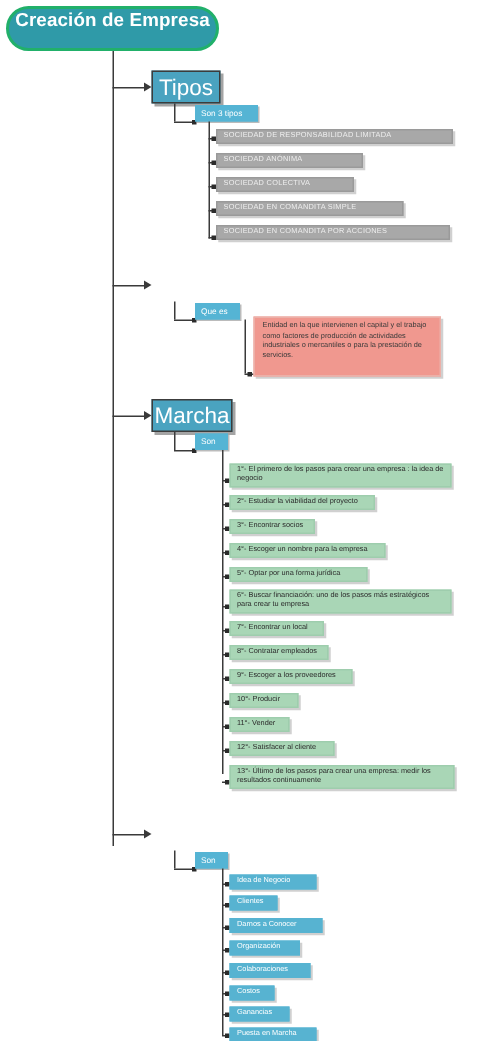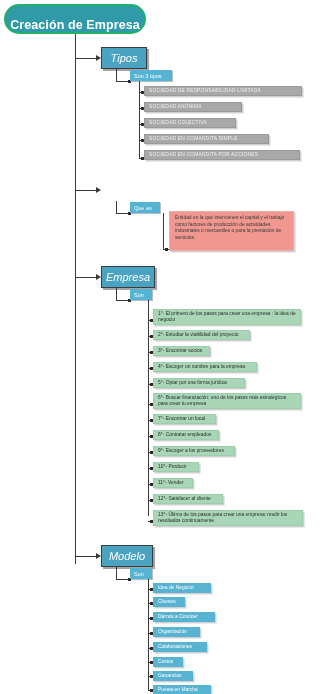--- a/index.html
+++ b/index.html
@@ -19,33 +19,32 @@
   .arrow{position:absolute;width:0;height:0;
     border-top:3px solid transparent;border-bottom:3px solid transparent;
     border-left:5px solid #3a3a3a;}
   .dot{position:absolute;width:3px;height:3px;background:#2b2b2b;}
 
   
   .root{
     position:absolute;left:4px;top:4px;width:142px;height:30px;
     background:#2f9aa8;border:2px solid #21b06a;border-radius:15px;
     box-sizing:border-box;
-    display:flex;align-items:flex-end;justify-content:center;
+    display:flex;align-items:flex-start;justify-content:center;
     color:#ffffff;font-size:12.5px;font-weight:bold;letter-spacing:.1px;
   }
 
   
   .branch{
     position:absolute;height:22px;
     background:#4aa3c0;border:1px solid #3c3c3c;
     box-sizing:border-box;
     display:flex;align-items:center;justify-content:center;
-    color:#ffffff;font-size:11px;
+    color:#ffffff;font-size:15px;
     box-shadow:2px 2px 0 rgba(90,90,90,.55);
-    font-style:italic;
   }
 
   
   .minilabel{
     position:absolute;height:11px;
     background:#55b4d4;border:1px solid #55b4d4;
     box-sizing:border-box;
     display:flex;align-items:center;padding-left:3px;
     color:#ffffff;font-size:5.5px;
     box-shadow:1px 1px 0 rgba(120,120,120,.5);
@@ -136,21 +135,21 @@
   <div class="vline" style="left:163px;top:213px;height:36px;"></div>
   <div class="hline" style="left:163px;top:249px;width:6px;"></div>
   <div class="dot" style="left:165px;top:248px;"></div>
   <div class="leaf red" style="left:169px;top:211px;width:125px;height:40px;">
     <span>Entidad en la que intervienen el capital y el trabajo como factores de producción de actividades industriales o mercantiles o para la prestación de servicios.</span>
   </div>
 
   <div class="hline" style="left:75px;top:277px;width:23px;"></div>
   <div class="arrow" style="left:96px;top:274px;"></div>
   <div class="branch" style="left:101px;top:266px;width:54px;">
-    <span>Empresa</span>
+    <span>Marcha</span>
   </div>
 
   <div class="vline" style="left:116px;top:288px;height:12px;"></div>
   <div class="hline" style="left:116px;top:300px;width:14px;"></div>
   <div class="dot" style="left:128px;top:299px;"></div>
   <div class="minilabel" style="left:130px;top:289px;width:22px;">
     <span>Son</span>
   </div>
 
   <div class="vline" style="left:148px;top:300px;height:216px;"></div>
@@ -228,23 +227,20 @@
   </div>
 
   <div class="hline" style="left:148px;top:521px;width:5px;"></div>
   <div class="dot" style="left:150px;top:520px;"></div>
   <div class="leaf green" style="left:153px;top:510px;width:150px;height:16px;">
     <span>13°- Último de los pasos para crear una empresa: medir los resultados continuamente</span>
   </div>
 
   <div class="hline" style="left:75px;top:556px;width:23px;"></div>
   <div class="arrow" style="left:96px;top:553px;"></div>
-  <div class="branch" style="left:101px;top:545px;width:52px;">
-    <span>Modelo</span>
-  </div>
 
   <div class="vline" style="left:116px;top:567px;height:12px;"></div>
   <div class="hline" style="left:116px;top:579px;width:14px;"></div>
   <div class="dot" style="left:128px;top:578px;"></div>
   <div class="minilabel" style="left:130px;top:568px;width:22px;">
     <span>Son</span>
   </div>
 
   <div class="vline" style="left:148px;top:579px;height:111px;"></div>
 

